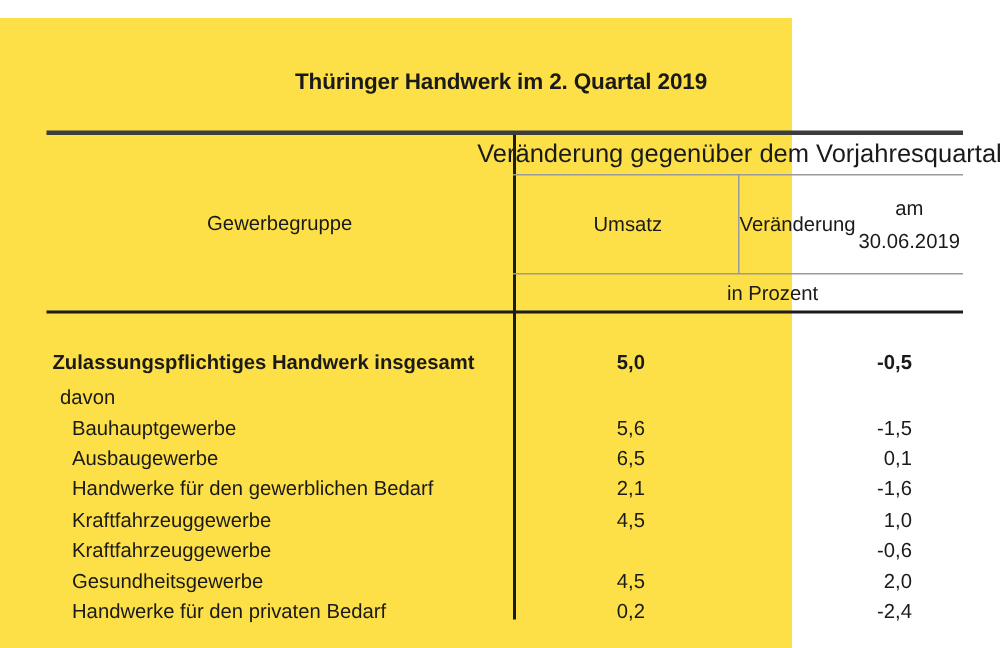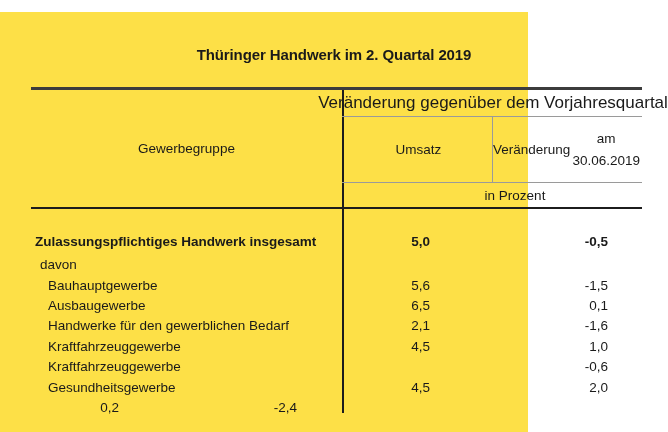--- a/index.html
+++ b/index.html
@@ -133,19 +133,20 @@
         <div class="v2">-0,6</div>
       </div>
 
       <div class="row">
         <div class="lbl">Gesundheitsgewerbe</div>
         <div class="v1">4,5</div>
         <div class="v2">2,0</div>
       </div>
 
       <div class="row">
+        <div class="lbl">Handwerke für den privaten Bedarf</div>
         <div class="v1">0,2</div>
         <div class="v2">-2,4</div>
       </div>
 
     </div>
   </div>
 </div>
 
 </body></html>

